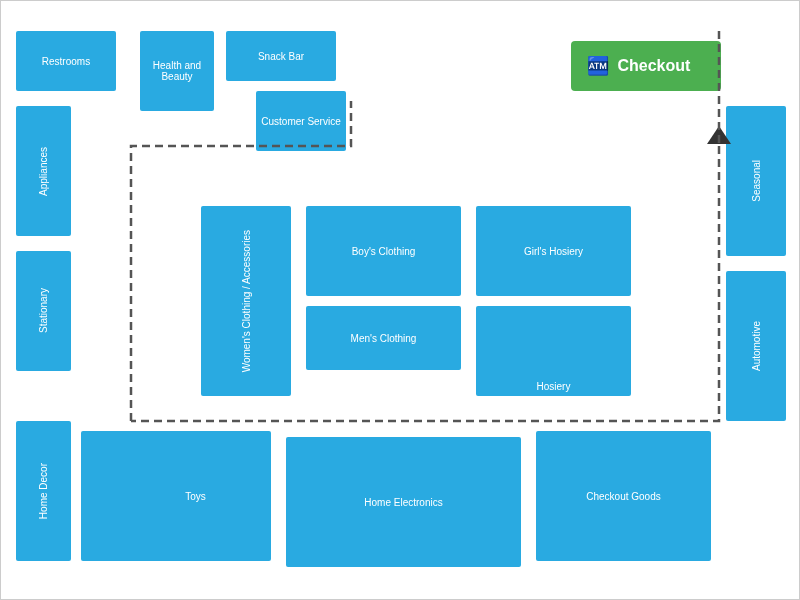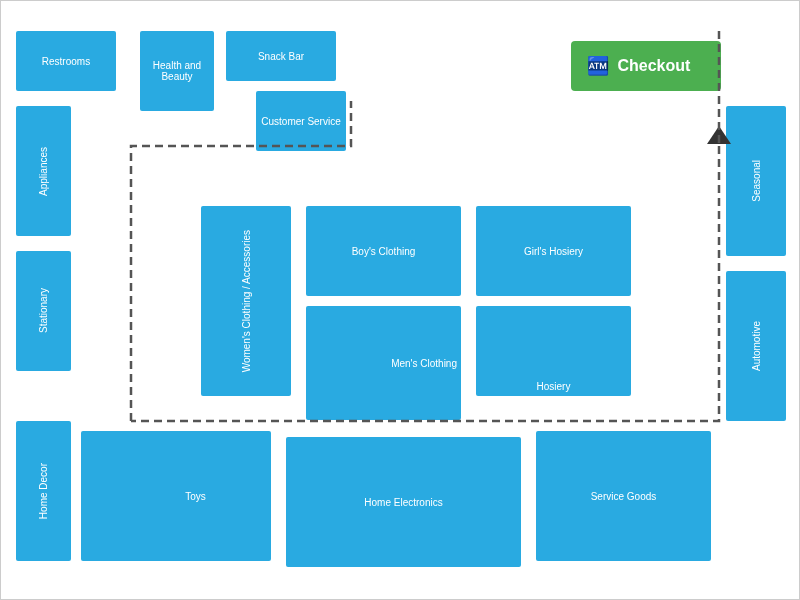--- a/index.html
+++ b/index.html
@@ -121,38 +121,38 @@
   </div>
 
   <div class="dept-box" style="left:305px; top:205px; width:155px; height:90px;">
     <span>Boy's Clothing</span>
   </div>
 
   <div class="dept-box" style="left:475px; top:205px; width:155px; height:90px;">
     <span>Girl's Hosiery</span>
   </div>
 
-  <div class="dept-box" style="left:305px; top:305px; width:155px; height:114px;justify-content:flex-end;">
+  <div class="dept-box" style="left:305px; top:305px; width:155px; height:64px;">
     <span>Men's Clothing</span>
   </div>
 
   <div class="dept-box" style="left:475px; top:305px; width:155px; height:90px;align-items:flex-end;">
     <span>Hosiery</span>
   </div>
 
   <div class="dept-box" style="left:80px; top:430px; width:190px; height:130px;padding-left:43px;">
     <span>Toys</span>
   </div>
 
   <div class="dept-box" style="left:285px; top:430px; width:235px; height:130px;margin-top:6px;">
     <span>Home Electronics</span>
   </div>
 
   <div class="dept-box" style="left:535px; top:430px; width:175px; height:130px;">
-    <span>Service Goods</span>
+    <span>Checkout Goods</span>
   </div>
 
   <div class="arrow-up" style="left:706px; top:125px;"></div>
 
   <div class="checkout-btn" style="left:570px; top:40px; width:150px; height:50px;">
     <span class="checkout-icon">🏧</span>
     <span>Checkout</span>
   </div>
 
 <svg width="800" height="600" style="position: absolute; left: 0px; top: 0px; pointer-events: none;">

